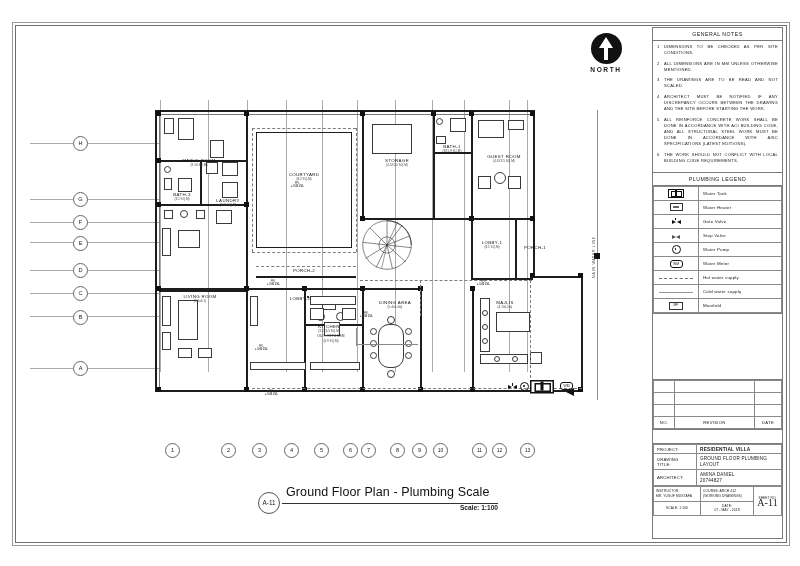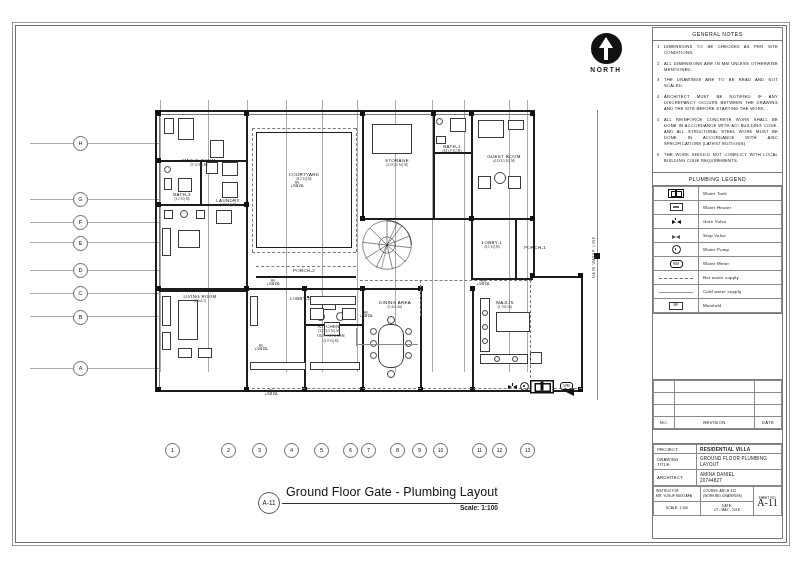--- a/index.html
+++ b/index.html
@@ -584,18 +584,18 @@
   <div class="bub" style="left:73px;top:192px;">G</div>
   <div class="bub" style="left:73px;top:215px;">F</div>
   <div class="bub" style="left:73px;top:236px;">E</div>
   <div class="bub" style="left:73px;top:263px;">D</div>
   <div class="bub" style="left:73px;top:286px;">C</div>
   <div class="bub" style="left:73px;top:310px;">B</div>
   <div class="bub" style="left:73px;top:361px;">A</div>
 
   <div class="ptitle">
     <div class="tag">A-11</div>
-    <div class="main">Ground Floor Gate - Plumbing Layout</div>
+    <div class="main">Ground Floor Plan - Plumbing Scale</div>
     <div class="rule"></div>
     <div class="scale">Scale: 1:100</div>
   </div>
 
 </div>
 
 </body></html>

